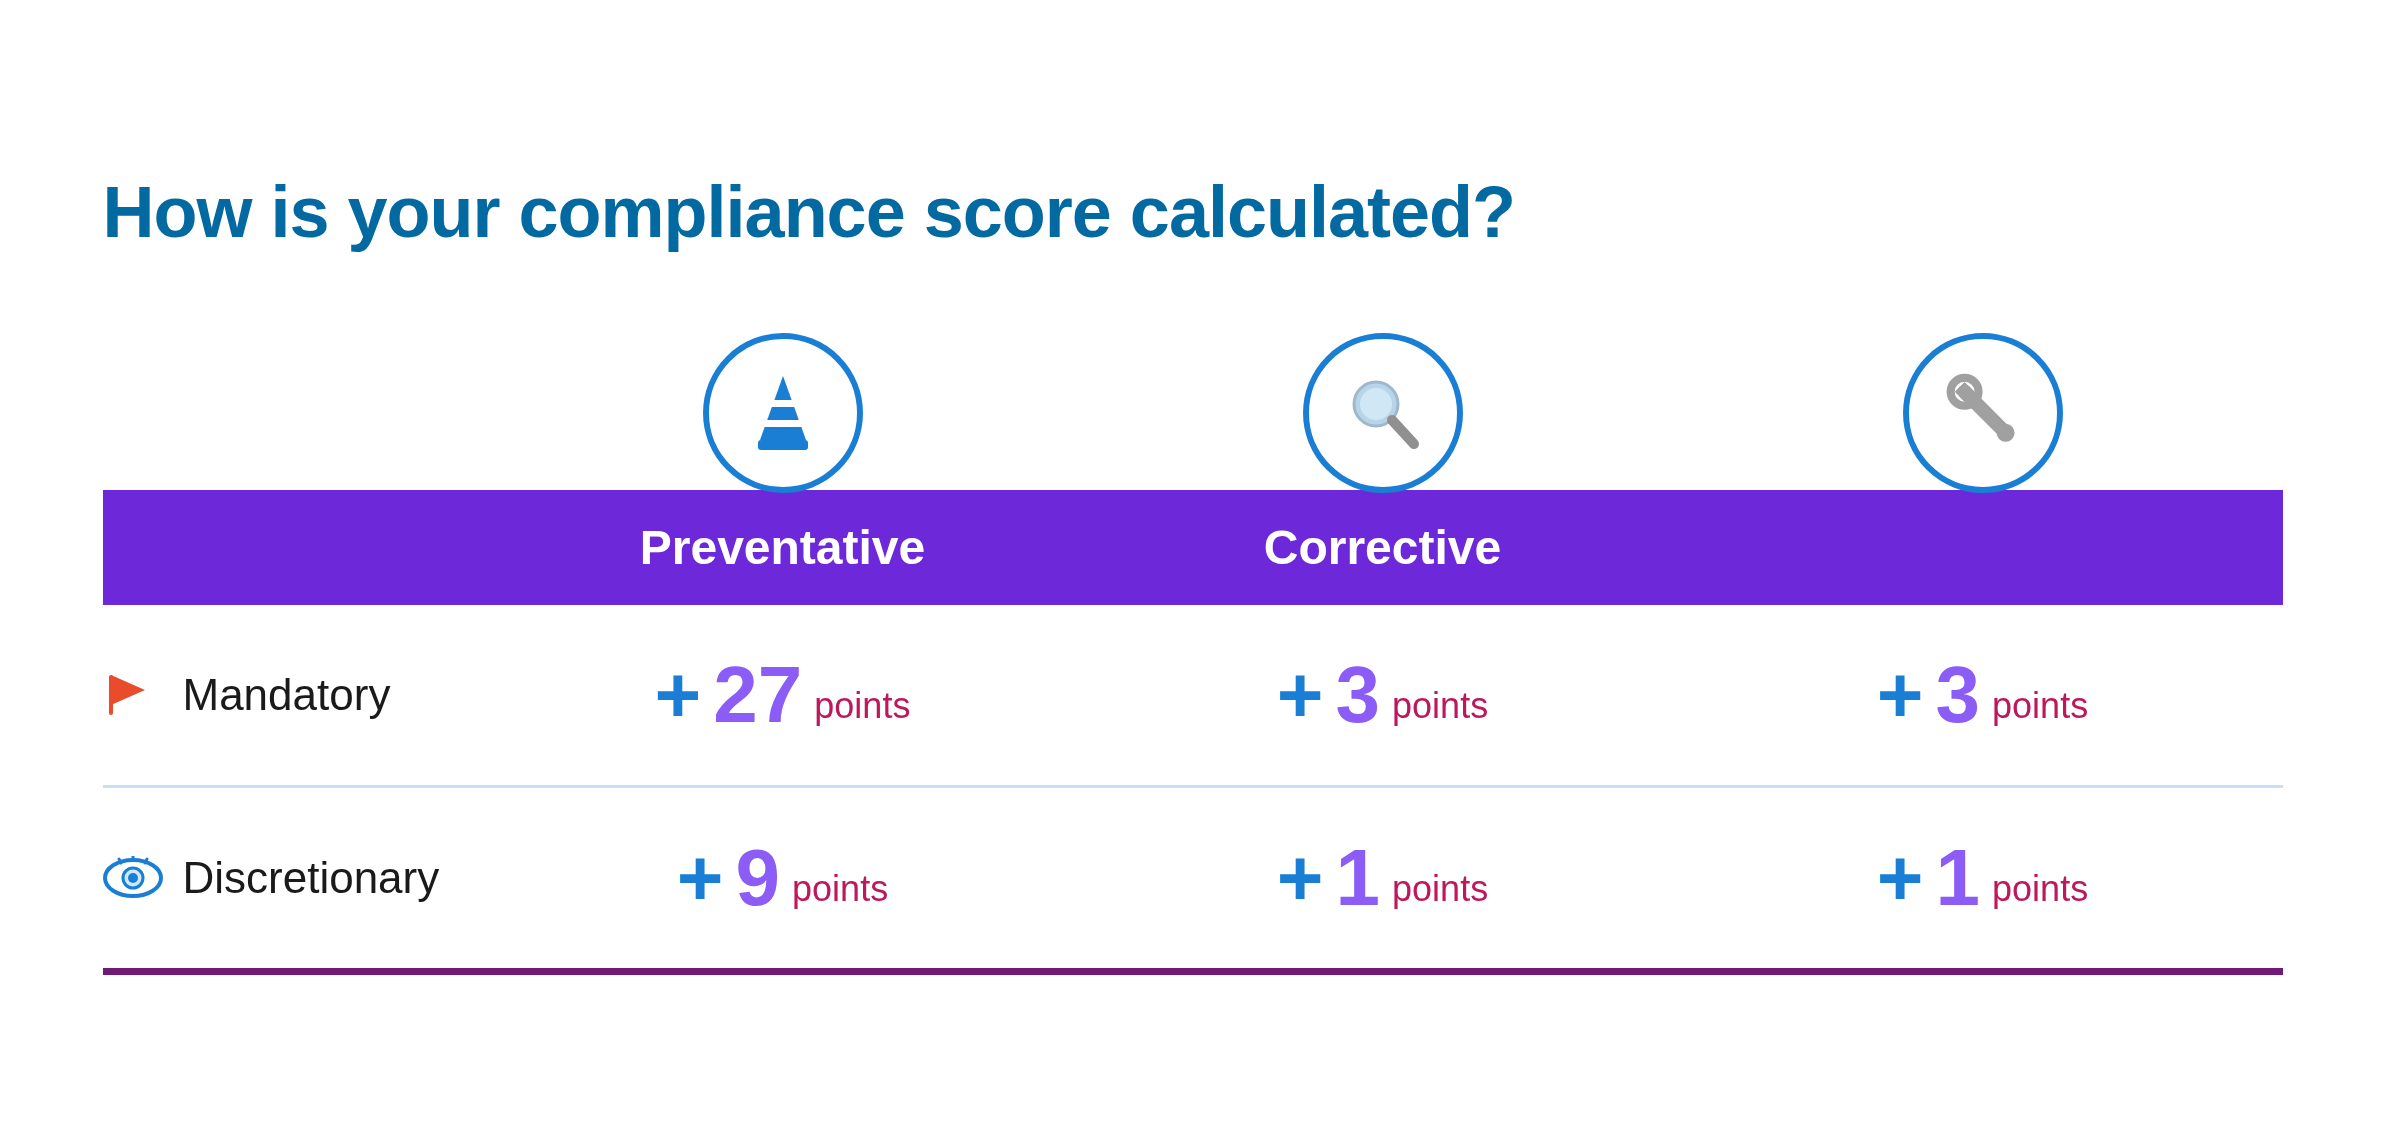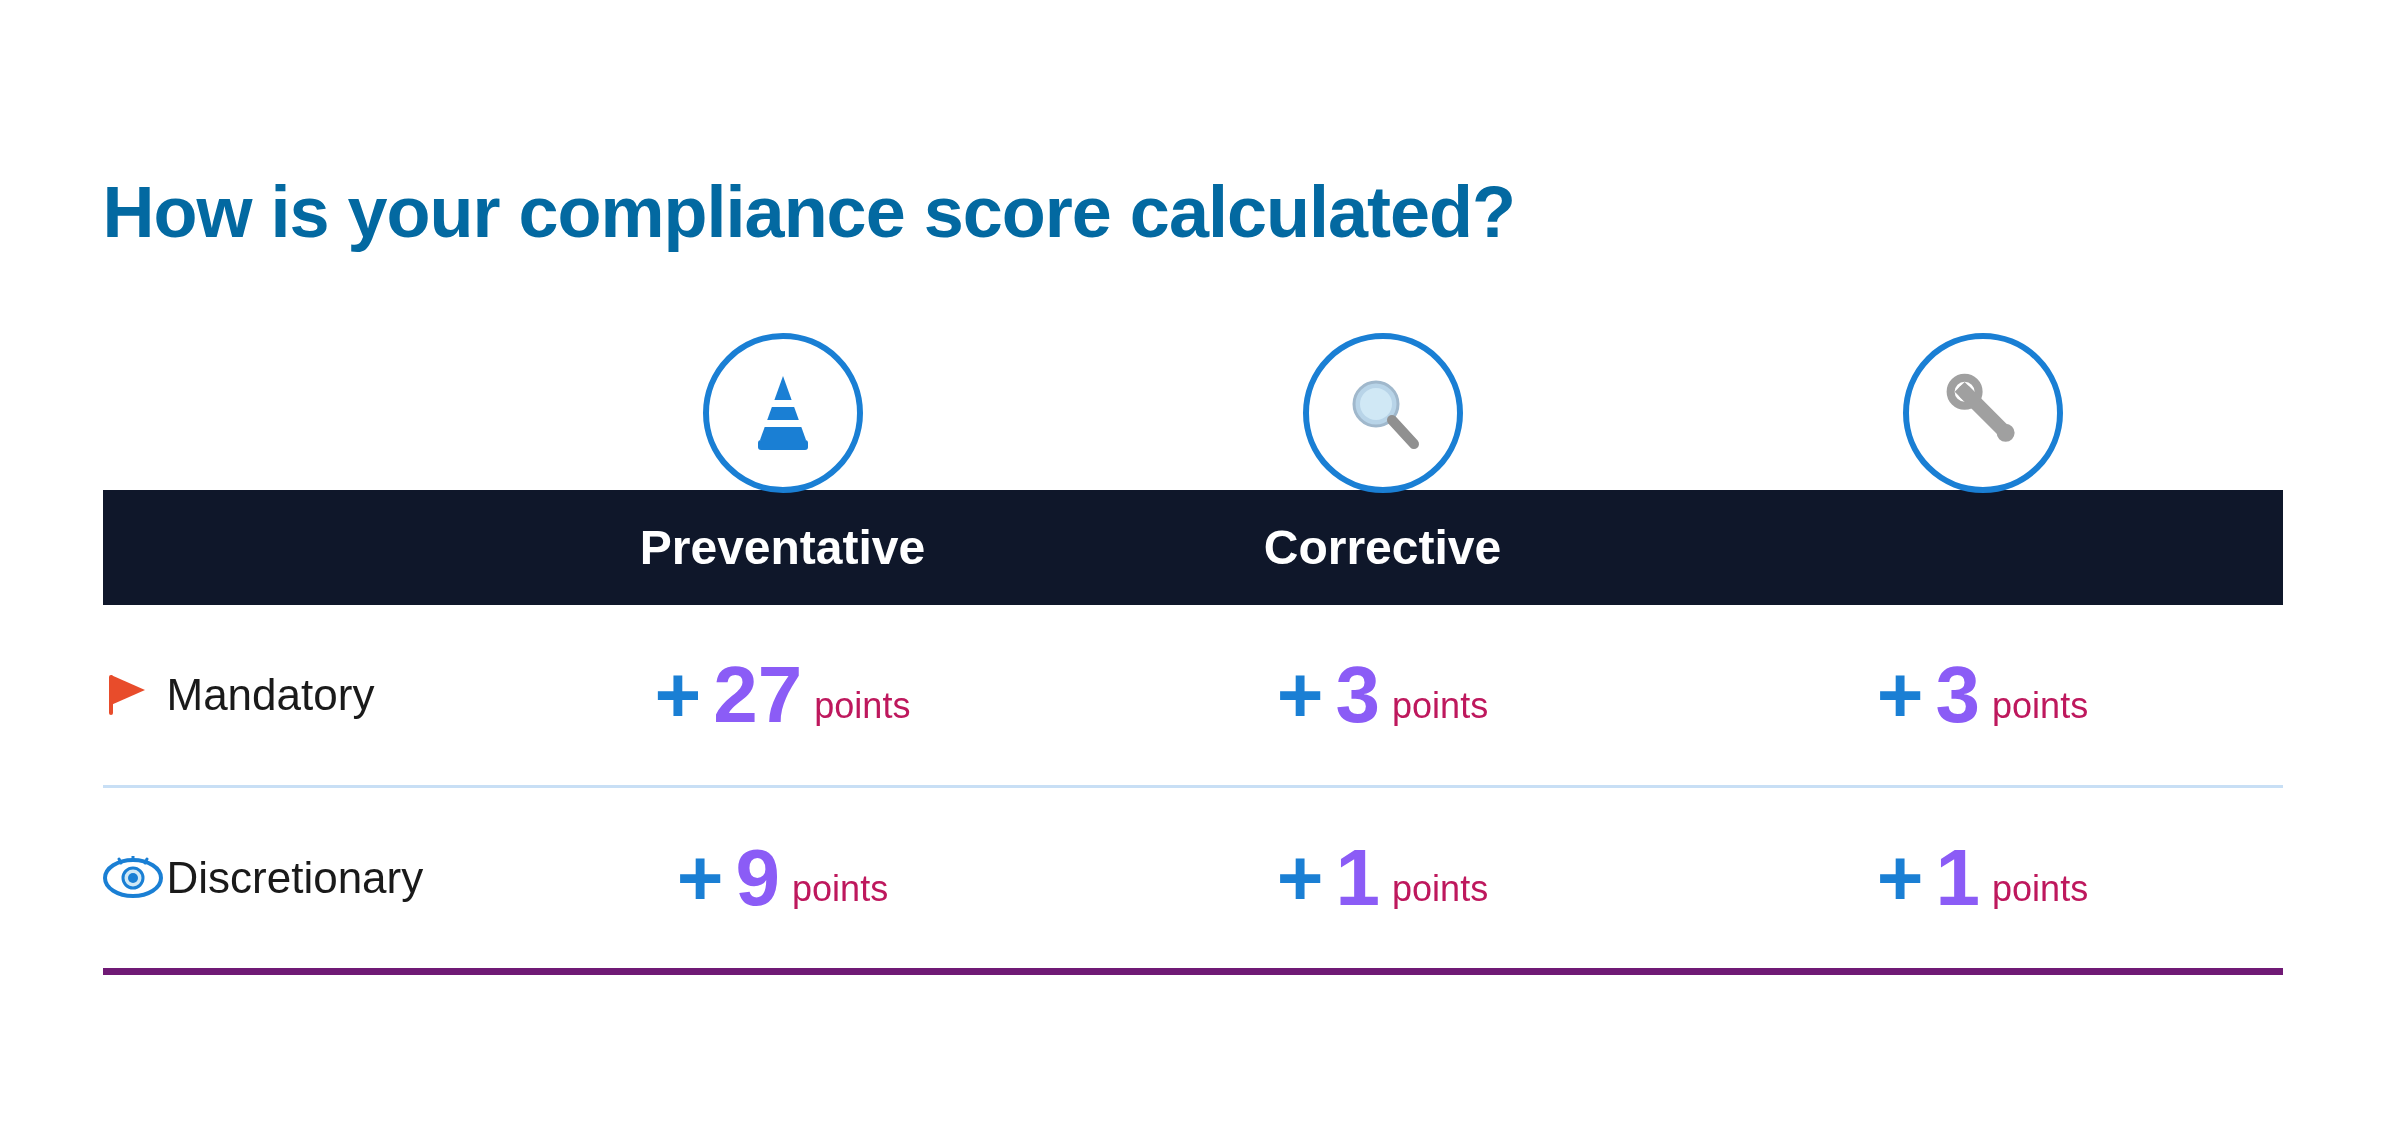--- a/index.html
+++ b/index.html
@@ -70,21 +70,21 @@
 
     .icon-circle svg {
       width: 90px;
       height: 90px;
     }
 
     
     .blue-bar-row {
       display: grid;
       grid-template-columns: 380px 1fr 1fr 1fr;
-      background: #0f172a;
+      background: #6d28d9;
       padding: 30px 0;
     }
 
     .bar-empty {
       background: transparent;
     }
 
     .bar-label {
       display: flex;
       align-items: center;
@@ -103,21 +103,21 @@
       border-bottom: 3px solid #c8dff5;
     }
 
     .data-row:last-child {
       border-bottom: 7px solid #701a75;
     }
 
     .row-label {
       display: flex;
       align-items: center;
-      gap: 4px;
+      gap: 20px;
       font-size: 44px;
       color: #1a1a1a;
       font-weight: 400;
     }
 
     .row-label .icon-wrap {
       display: flex;
       align-items: center;
       width: 60px;
     }

